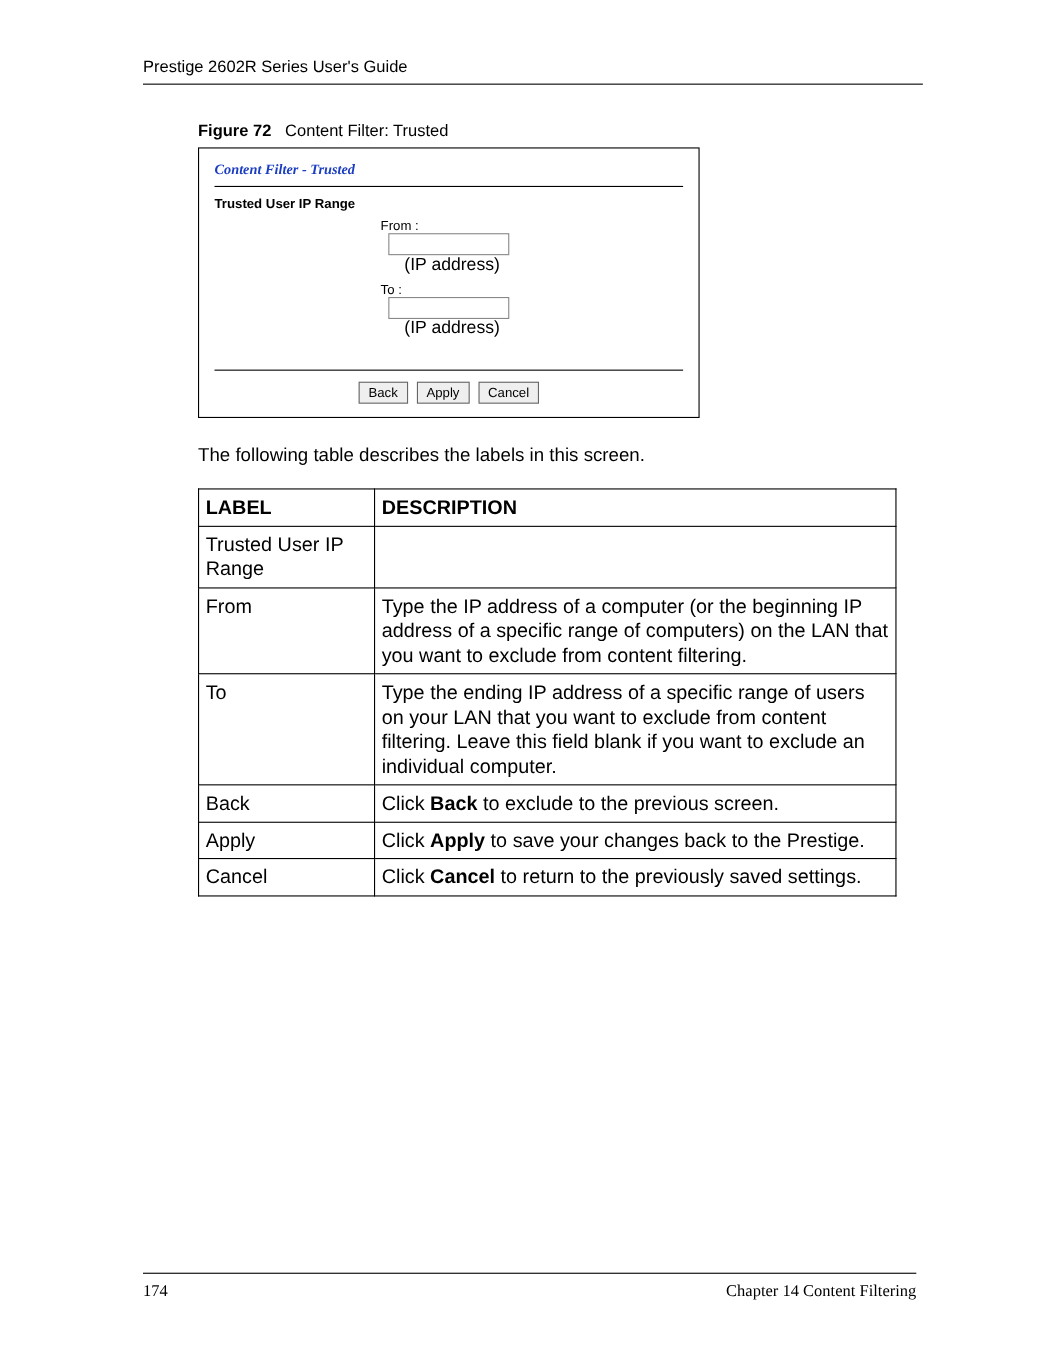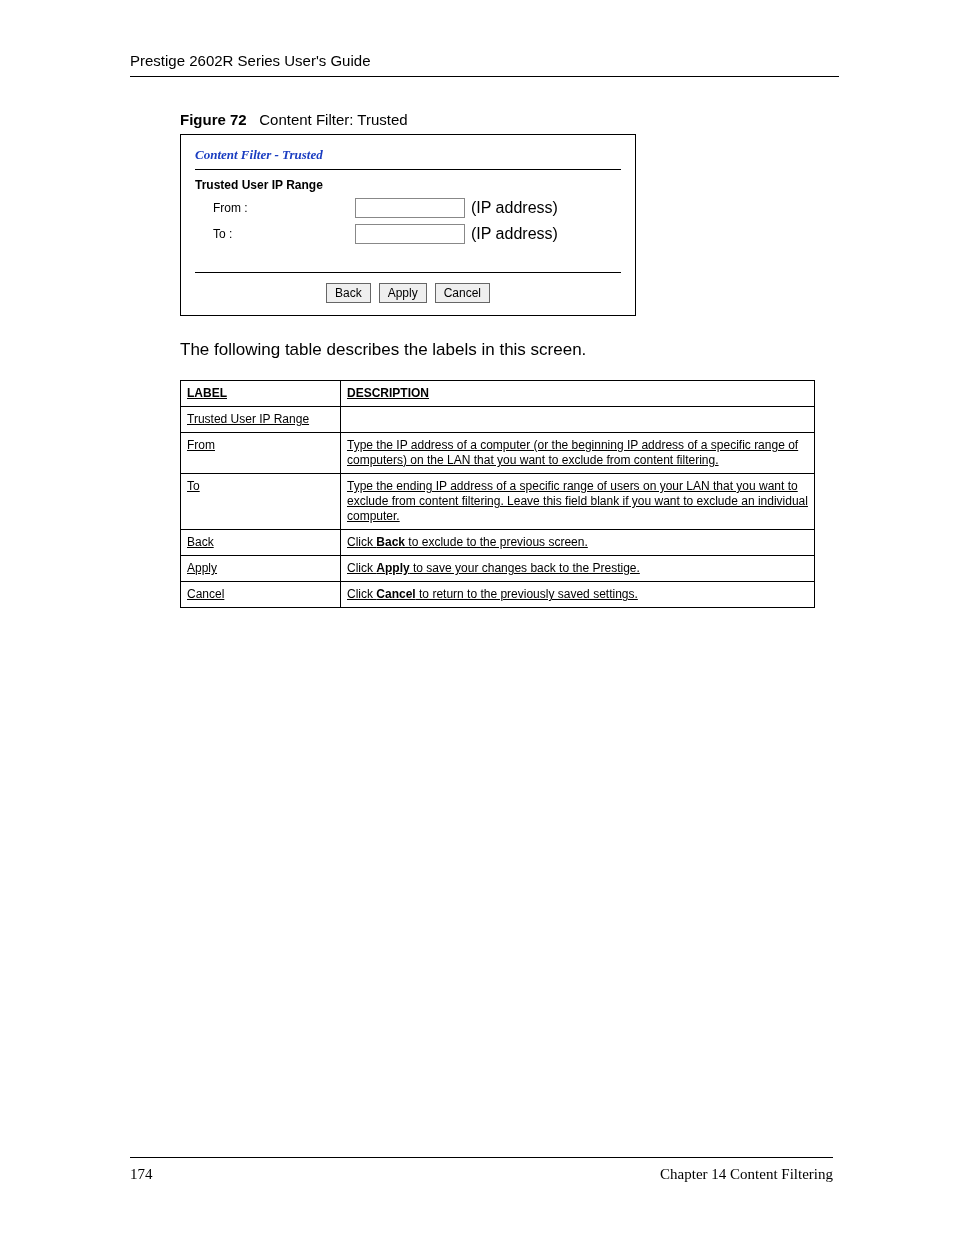--- a/index.html
+++ b/index.html
@@ -54,20 +54,21 @@
     .ss-body {
       padding: 8px 14px 4px 14px;
       font-family: Arial, sans-serif;
       font-size: 12px;
     }
     .ss-bold { font-weight: bold; }
     .ss-row {
       display: flex;
       align-items: center;
       margin: 6px 0;
+      flex-direction: column;
     }
     .ss-label {
       width: 160px;
       padding-left: 18px;
     }
     .ss-input {
       width: 110px;
       height: 20px;
       border: 1px solid #888;
       background: #fff;
@@ -98,22 +99,21 @@
     .table-caption {
       font-size: 15px;
       font-family: Arial, sans-serif;
       margin-bottom: 6px;
     }
     .table-caption .bold { font-weight: bold; }
     table.desc {
       border-collapse: collapse;
       width: 635px;
       font-family: Arial, sans-serif;
-      font-size: 12px;
-      text-decoration: underline;
+      font-size: 18px;
     }
     table.desc th, table.desc td {
       border: 1px solid #000;
       padding: 5px 6px 5px 6px;
       text-align: left;
       vertical-align: top;
       line-height: 1.25;
     }
     table.desc th {
       font-weight: bold;

